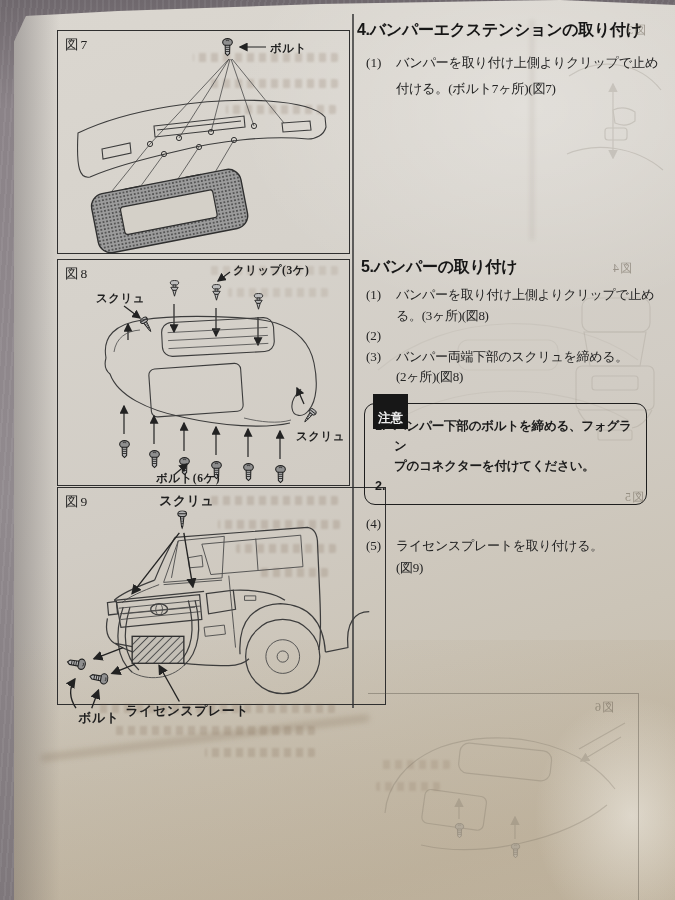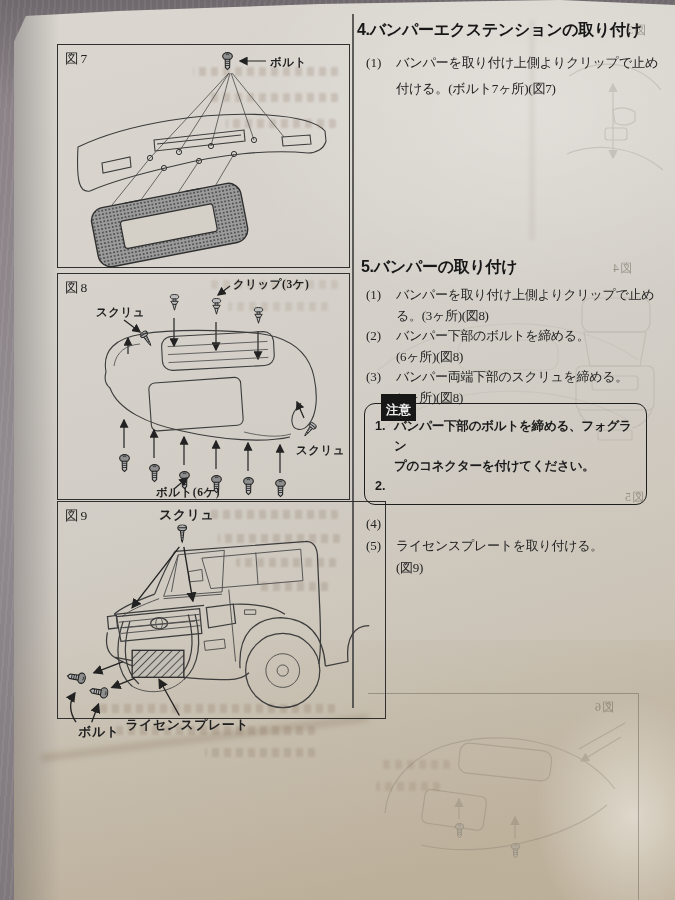--- a/index.html
+++ b/index.html
@@ -31,21 +31,21 @@
     background:rgba(118,98,72,.28);filter:blur(3px);transform:rotate(-7deg);}
   .sheen-br{position:absolute;left:520px;top:690px;width:160px;height:210px;
     background:radial-gradient(130px 160px at 70% 60%, rgba(248,246,240,.55), rgba(248,246,240,0) 75%);}
   .crease2{position:absolute;left:530px;top:20px;width:4px;height:220px;
     background:rgba(120,110,95,.12);filter:blur(2px);}
 
   
   .divider{position:absolute;left:352px;top:14px;width:1.5px;height:694px;background:#474747;opacity:.85;}
 
   
-  .panel{position:absolute;border:1.4px solid #2f2f2f;background:transparent;margin-top:14px;}
+  .panel{position:absolute;border:1.4px solid #2f2f2f;background:transparent;}
   #fig7-panel{left:57px;top:30px;width:291px;height:222px;}
   #fig8-panel{left:57px;top:259px;width:291px;height:225px;}
   #fig9-panel{left:57px;top:487px;width:291px;height:216px;padding-left:36px;}
   .fig-label{position:absolute;top:5px;left:7px;font-size:13.5px;color:#1f1f1f;letter-spacing:2px;z-index:3;}
   .panel svg{position:absolute;inset:0;z-index:2;}
 
   svg{overflow:visible;}
   svg text{font-family:"Liberation Serif","DejaVu Serif",serif;fill:#1f1f1f;}
   .ann{font-size:11.5px;font-weight:bold;letter-spacing:.5px;}
   .ln{stroke:#3c3c3c;stroke-width:1.1;fill:none;}
@@ -59,23 +59,23 @@
   #s4items{top:50px;line-height:26px;font-size:13.2px;}
   #s5items-a{top:285px;line-height:20.5px;font-size:13px;}
   #s5items-b{top:513px;line-height:22px;font-size:13px;}
   .item{display:flex;}
   .num{width:30px;flex:none;}
   .txt{white-space:pre-line;letter-spacing:-.3px;}
 
   
   .caution{position:absolute;left:364px;top:403px;width:281px;height:100px;
     border:1.7px solid #1e1e1e;border-radius:11px;}
-  .caution-label{position:absolute;top:-10px;left:16px;background:#171717;color:#efefef;
+  .caution-label{position:absolute;top:-10px;left:8px;background:#171717;color:#efefef;
     font-family:"Liberation Sans","DejaVu Sans",sans-serif;font-weight:700;font-size:12.5px;
-    padding:8px 5px 2px;line-height:17px;}
+    padding:16px 5px 2px;line-height:17px;}
   .caution-items{padding:12px 4px 0 10px;font-family:"Liberation Sans","DejaVu Sans",sans-serif;
     font-weight:700;font-size:12.6px;line-height:20px;color:#1b1b1b;}
   .cnum{width:19px;flex:none;}
 
   
   .glabel{position:absolute;transform:scaleX(-1);font-size:12px;color:rgba(95,88,74,.5);letter-spacing:1px;z-index:1;}
   .ghost-line{position:absolute;height:9px;border-radius:2px;z-index:1;
     background:repeating-linear-gradient(90deg, rgba(116,90,68,.55) 0 7px, rgba(0,0,0,0) 7px 12px);
     filter:blur(1px);opacity:.33;transform:scaleX(-1);}
   .ghost-box{position:absolute;left:368px;top:693px;width:270px;height:207px;
@@ -390,22 +390,20 @@
   <div class="heading" id="h5">5.バンパーの取り付け</div>
 
   <div class="items" id="s5items-a">
     <div class="item">
       <span class="num">(1)</span>
       <span class="txt">バンパーを取り付け上側よりクリップで止め
 る。(3ヶ所)(図8)</span>
     </div>
     <div class="item">
       <span class="num">(2)</span>
-      <span class="txt">バンパー下部のボルトを締める。
-(6ヶ所)(図8)</span>
     </div>
     <div class="item">
       <span class="num">(3)</span>
       <span class="txt">バンパー両端下部のスクリュを締める。
 (2ヶ所)(図8)</span>
     </div>
   </div>
 
   <div class="caution">
     <div class="caution-label">注意</div>

